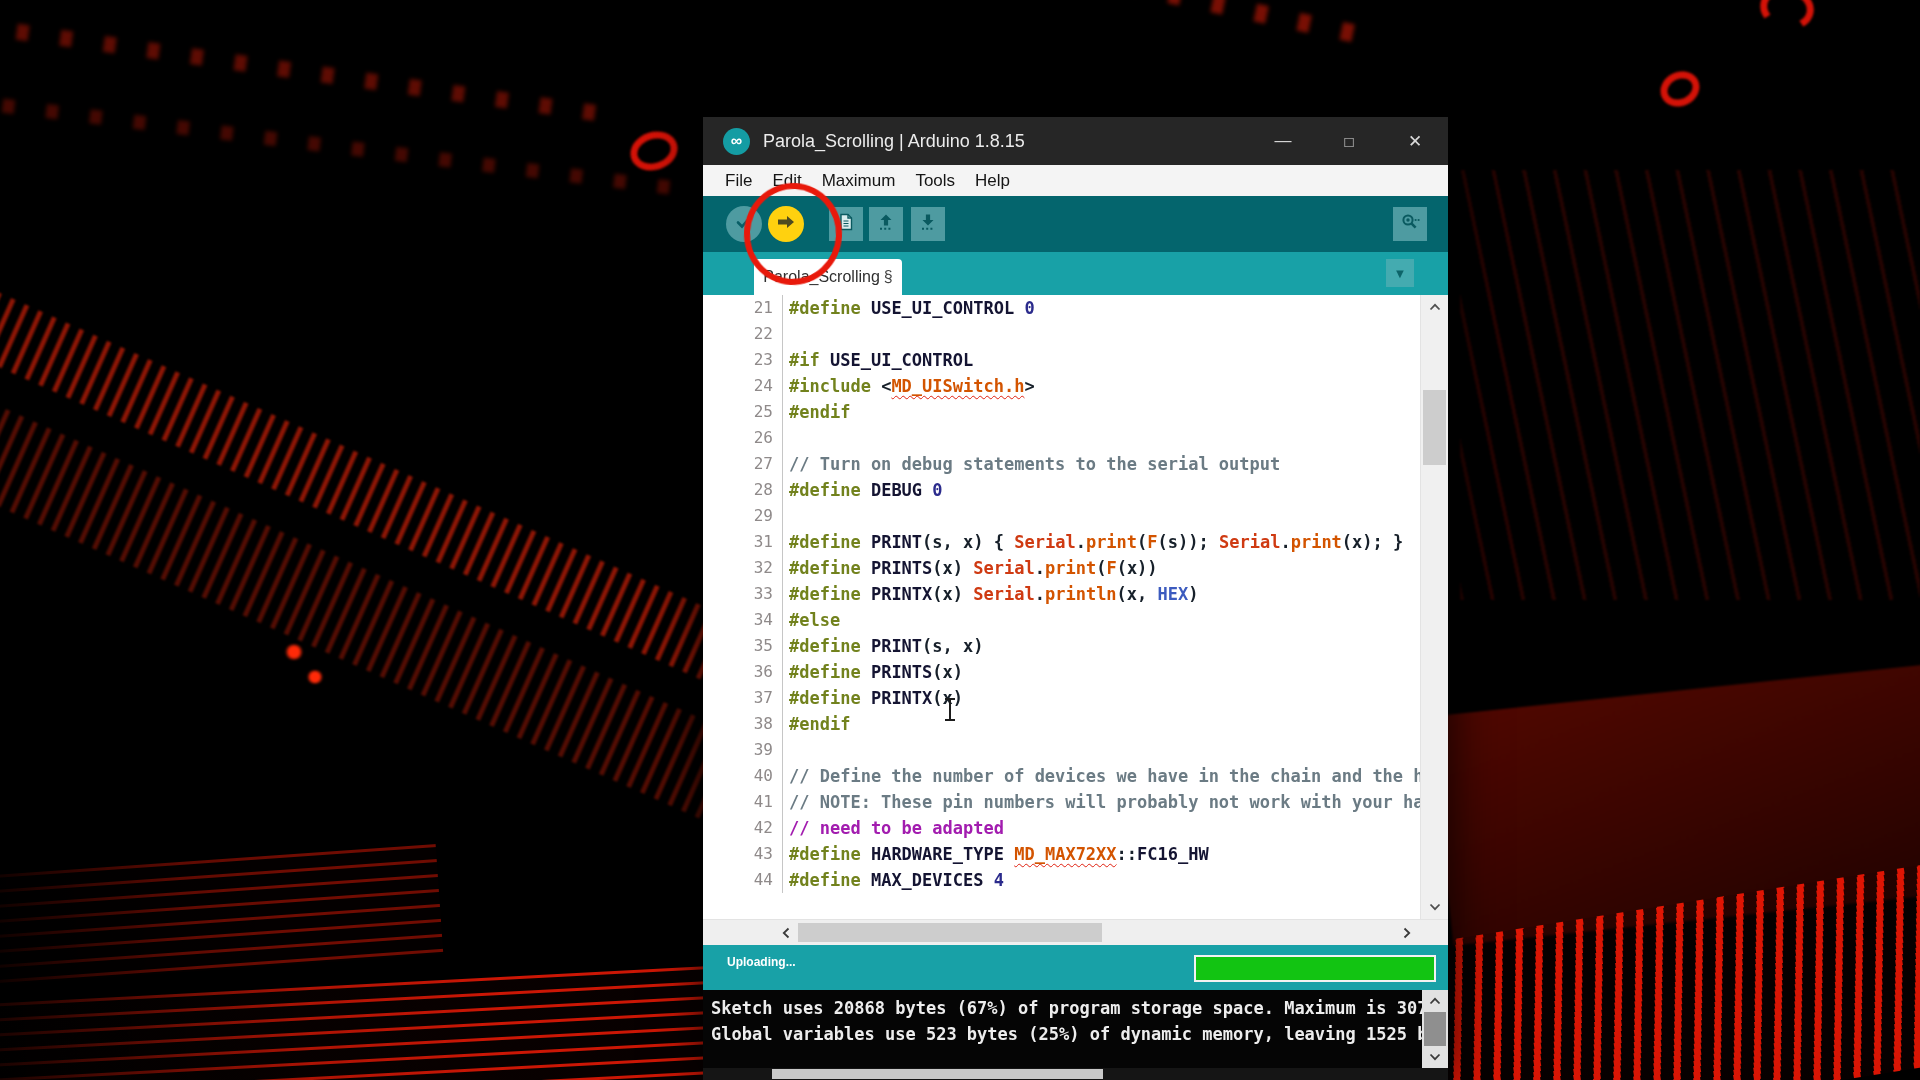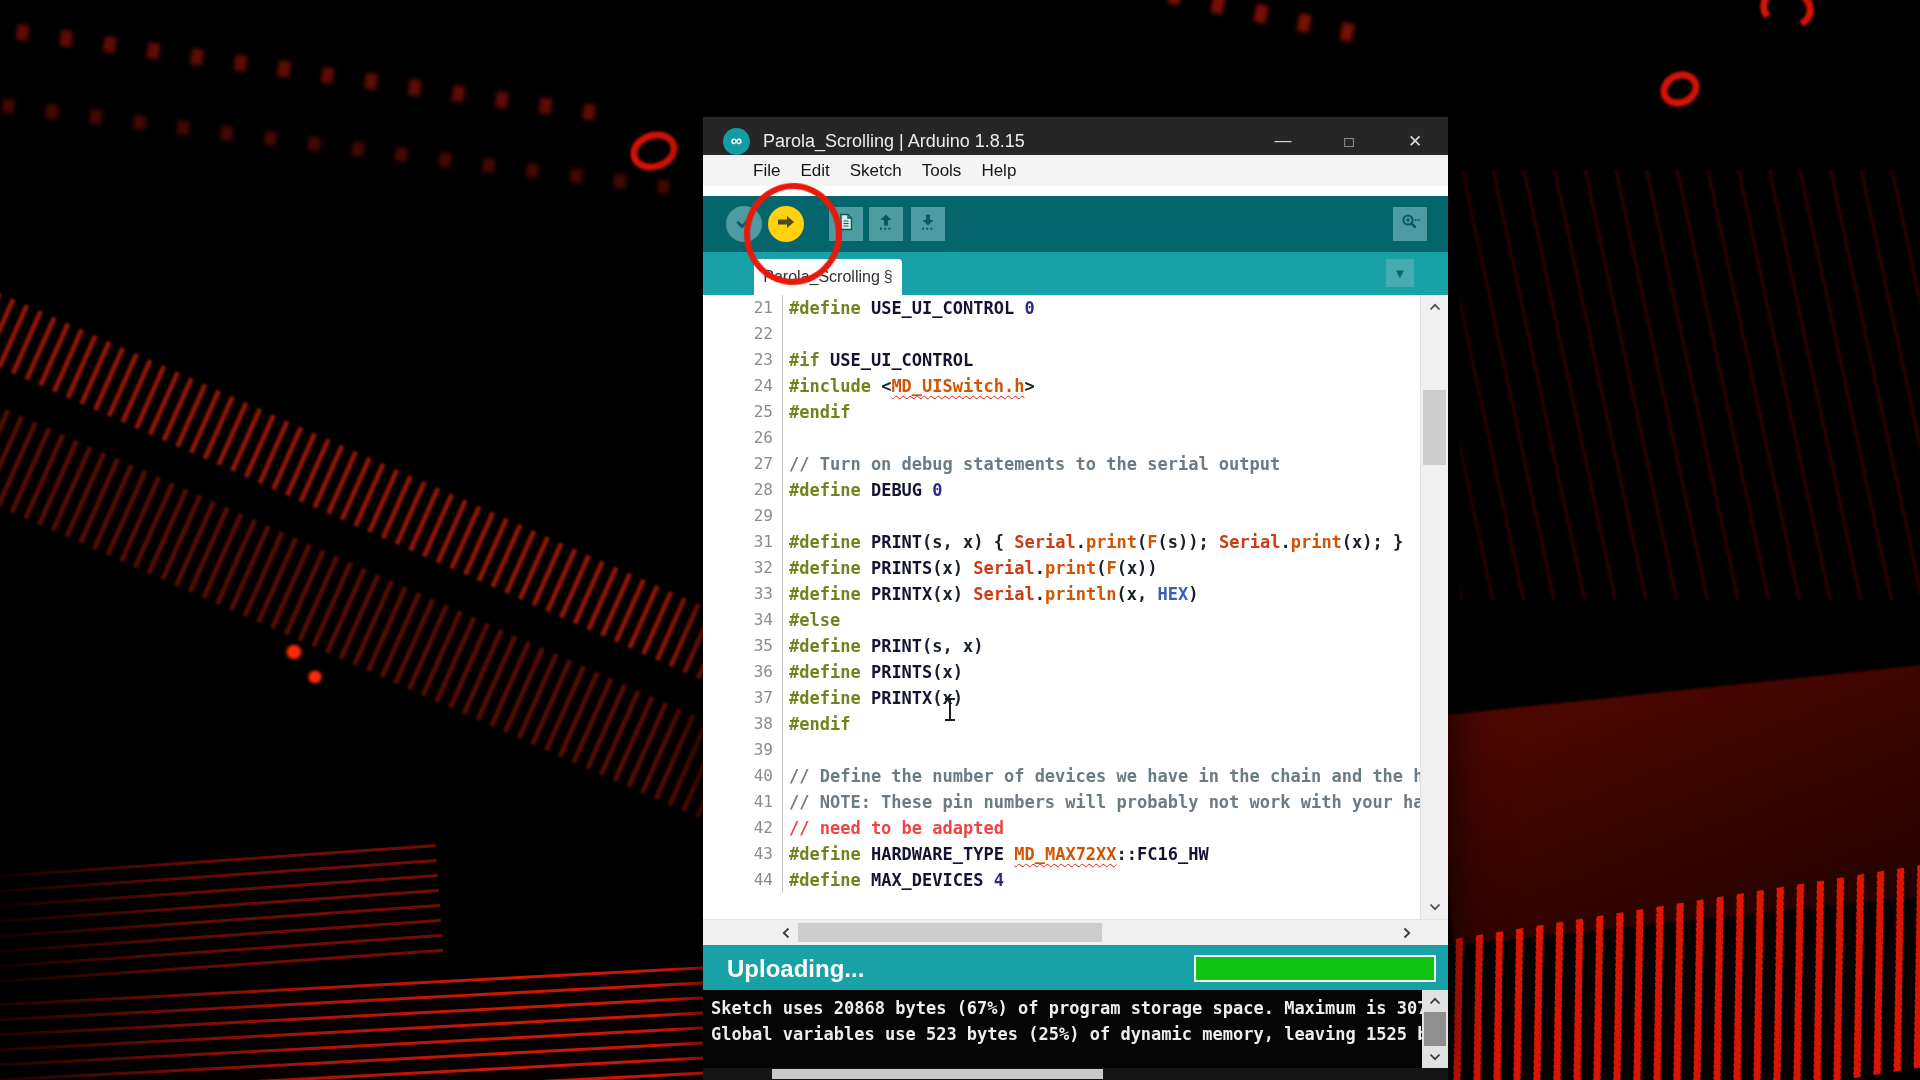--- a/index.html
+++ b/index.html
@@ -27,22 +27,22 @@
             display:flex;align-items:center;}
   .app-icon{width:27px;height:27px;border-radius:50%;background:#149ca3;color:#fff;
             margin-left:20px;display:flex;align-items:center;justify-content:center;
             font-size:16px;font-weight:bold;flex:none;}
   .title-text{color:#ececec;font-size:18px;margin-left:13px;white-space:nowrap;}
   .win-controls{margin-left:auto;display:flex;height:100%;}
   .win-btn{width:66px;display:flex;align-items:center;justify-content:center;
            color:#d9d9d9;font-size:17px;}
   .win-btn.max{font-size:15px;}
 
-  .menubar{position:absolute;left:0;top:38px;width:100%;height:31px;background:#f4f4f4;
-           display:flex;align-items:center;padding-left:40px;box-sizing:border-box;}
+  .menubar{position:absolute;left:0;top:48px;width:100%;height:31px;background:#f4f4f4;
+           display:flex;align-items:center;padding-left:12px;box-sizing:border-box;}
   .menu-item{font-size:17px;color:#151515;padding:0 10px;white-space:nowrap;}
 
   .toolbar{position:absolute;left:0;top:79px;width:100%;height:56px;background:var(--teal-dark);
            display:flex;align-items:center;}
   .tb{display:flex;align-items:center;justify-content:center;flex:none;}
   .tb.circle{width:36px;height:36px;border-radius:50%;background:var(--btn-face);}
   .tb.circle.active{background:var(--upload-yellow);}
   .tb.square{width:34px;height:34px;background:var(--btn-face);}
   .tb-verify{margin-left:23px;}
   .tb-upload{margin-left:6px;}
@@ -76,21 +76,21 @@
   .vscroll .arrow.up{top:2px;} .vscroll .arrow.down{bottom:2px;}
   .vscroll .thumb{position:absolute;left:2px;right:2px;top:95px;height:75px;background:#cdcdcd;}
 
   .hscroll{position:absolute;left:0;top:802px;width:100%;height:26px;background:#efefef;
            border-top:1px solid #e3e3e3;box-sizing:border-box;}
   .hscroll .arrow{position:absolute;top:0;height:100%;width:22px;display:flex;align-items:center;justify-content:center;}
   .hscroll .arrow.left{left:72px;} .hscroll .arrow.right{right:30px;}
   .hscroll .thumb{position:absolute;top:3px;height:19px;left:95px;width:304px;background:#cdcdcd;}
 
   .statusbar{position:absolute;left:0;top:828px;width:100%;height:45px;background:var(--teal-mid);}
-  .status-text{position:absolute;left:24px;top:10px;color:#fff;font-size:24px;font-weight:600;}
+  .status-text{position:absolute;left:24px;top:10px;color:#fff;font-size:12px;font-weight:600;}
   .progress-wrap{position:absolute;left:491px;top:10px;width:238px;height:23px;
                  background:#0b6f77;border:2px solid #f2f2f2;}
   .progress-fill{height:100%;background:var(--progress-green);}
 
   .console{position:absolute;left:0;top:873px;width:100%;height:90px;background:#050505;overflow:hidden;}
   .console-line{padding-left:8px;height:26px;line-height:26px;color:#ededed;
                 font-family:"DejaVu Sans Mono",monospace;font-size:17px;font-weight:bold;white-space:pre;}
   .console .pad{height:5px;}
   .console-vscroll{position:absolute;right:0;top:0;width:26px;height:78px;background:#e2e2e2;}
   .console-vscroll .arrow{position:absolute;left:0;width:100%;height:20px;display:flex;align-items:center;justify-content:center;}
@@ -130,21 +130,21 @@
     <div class="win-controls">
       <div class="win-btn">—</div>
       <div class="win-btn max">□</div>
       <div class="win-btn">✕</div>
     </div>
   </div>
 
   <div class="menubar" id="menubar">
       <span class="menu-item">File</span>
       <span class="menu-item">Edit</span>
-      <span class="menu-item">Sketch</span>
+      <span class="menu-item">Maximum</span>
       <span class="menu-item">Tools</span>
       <span class="menu-item">Help</span>
     </div>
 
   <div class="toolbar">
     <div class="tb circle tb-verify">
       <span>
         <svg width="20" height="20" viewBox="0 0 20 20">
             <path d="M4 10.5l4 4 8-9" fill="none" stroke="#085e66" stroke-width="2.6" stroke-linecap="round"></path>
           </svg>
@@ -220,21 +220,21 @@
       <div class="code-line"><span class="ln">32</span><span><span style="color: rgb(114, 130, 29);">#define</span><span style="color: rgb(23, 32, 42);"> </span><span style="color: rgb(20, 20, 50);">PRINTS</span><span style="color: rgb(23, 32, 42);">(x) </span><span style="color: rgb(207, 58, 18);">Serial</span><span style="color: rgb(23, 32, 42);">.</span><span style="color: rgb(211, 84, 0);">print</span><span style="color: rgb(23, 32, 42);">(</span><span style="color: rgb(211, 84, 0);">F</span><span style="color: rgb(23, 32, 42);">(x))</span></span></div>
       <div class="code-line"><span class="ln">33</span><span><span style="color: rgb(114, 130, 29);">#define</span><span style="color: rgb(23, 32, 42);"> </span><span style="color: rgb(20, 20, 50);">PRINTX</span><span style="color: rgb(23, 32, 42);">(x) </span><span style="color: rgb(207, 58, 18);">Serial</span><span style="color: rgb(23, 32, 42);">.</span><span style="color: rgb(211, 84, 0);">println</span><span style="color: rgb(23, 32, 42);">(x, </span><span style="color: rgb(60, 91, 191);">HEX</span><span style="color: rgb(23, 32, 42);">)</span></span></div>
       <div class="code-line"><span class="ln">34</span><span><span style="color: rgb(114, 130, 29);">#else</span></span></div>
       <div class="code-line"><span class="ln">35</span><span><span style="color: rgb(114, 130, 29);">#define</span><span style="color: rgb(23, 32, 42);"> </span><span style="color: rgb(20, 20, 50);">PRINT</span><span style="color: rgb(23, 32, 42);">(s, x)</span></span></div>
       <div class="code-line"><span class="ln">36</span><span><span style="color: rgb(114, 130, 29);">#define</span><span style="color: rgb(23, 32, 42);"> </span><span style="color: rgb(20, 20, 50);">PRINTS</span><span style="color: rgb(23, 32, 42);">(x)</span></span></div>
       <div class="code-line"><span class="ln">37</span><span><span style="color: rgb(114, 130, 29);">#define</span><span style="color: rgb(23, 32, 42);"> </span><span style="color: rgb(20, 20, 50);">PRINTX</span><span style="color: rgb(23, 32, 42);">(x)</span></span></div>
       <div class="code-line"><span class="ln">38</span><span><span style="color: rgb(114, 130, 29);">#endif</span></span></div>
       <div class="code-line"><span class="ln">39</span><span></span></div>
       <div class="code-line"><span class="ln">40</span><span><span style="color: rgb(107, 123, 132);">// Define the number of devices we have in the chain and the hardware interface</span></span></div>
       <div class="code-line"><span class="ln">41</span><span><span style="color: rgb(107, 123, 132);">// NOTE: These pin numbers will probably not work with your hardware and may</span></span></div>
-      <div class="code-line"><span class="ln">42</span><span><span style="color: #ef4444; text-align: right;">// need to be adapted</span></span></div>
+      <div class="code-line"><span class="ln">42</span><span><span style="color: #a21caf; text-align: right;">// need to be adapted</span></span></div>
       <div class="code-line"><span class="ln">43</span><span><span style="color: rgb(114, 130, 29);">#define</span><span style="color: rgb(23, 32, 42);"> </span><span style="color: rgb(20, 20, 50);">HARDWARE_TYPE</span><span style="color: rgb(23, 32, 42);"> </span><span class="tk-underline" style="color: rgb(211, 84, 0);">MD_MAX72XX</span><span style="color: rgb(23, 32, 42);">::</span><span style="color: rgb(20, 20, 50);">FC16_HW</span></span></div>
       <div class="code-line"><span class="ln">44</span><span><span style="color: rgb(114, 130, 29);">#define</span><span style="color: rgb(23, 32, 42);"> </span><span style="color: rgb(20, 20, 50);">MAX_DEVICES</span><span style="color: rgb(23, 32, 42);"> </span><span style="color: rgb(43, 43, 140);">4</span></span></div>
     </div>
 
   <div class="vscroll">
     <div class="arrow up">
       <svg width="12" height="8" viewBox="0 0 12 8">
           <path d="M1.5 6.5L6 1.8l4.5 4.7" fill="none" stroke="#4f4f4f" stroke-width="1.8"></path>
         </svg>
     </div>

